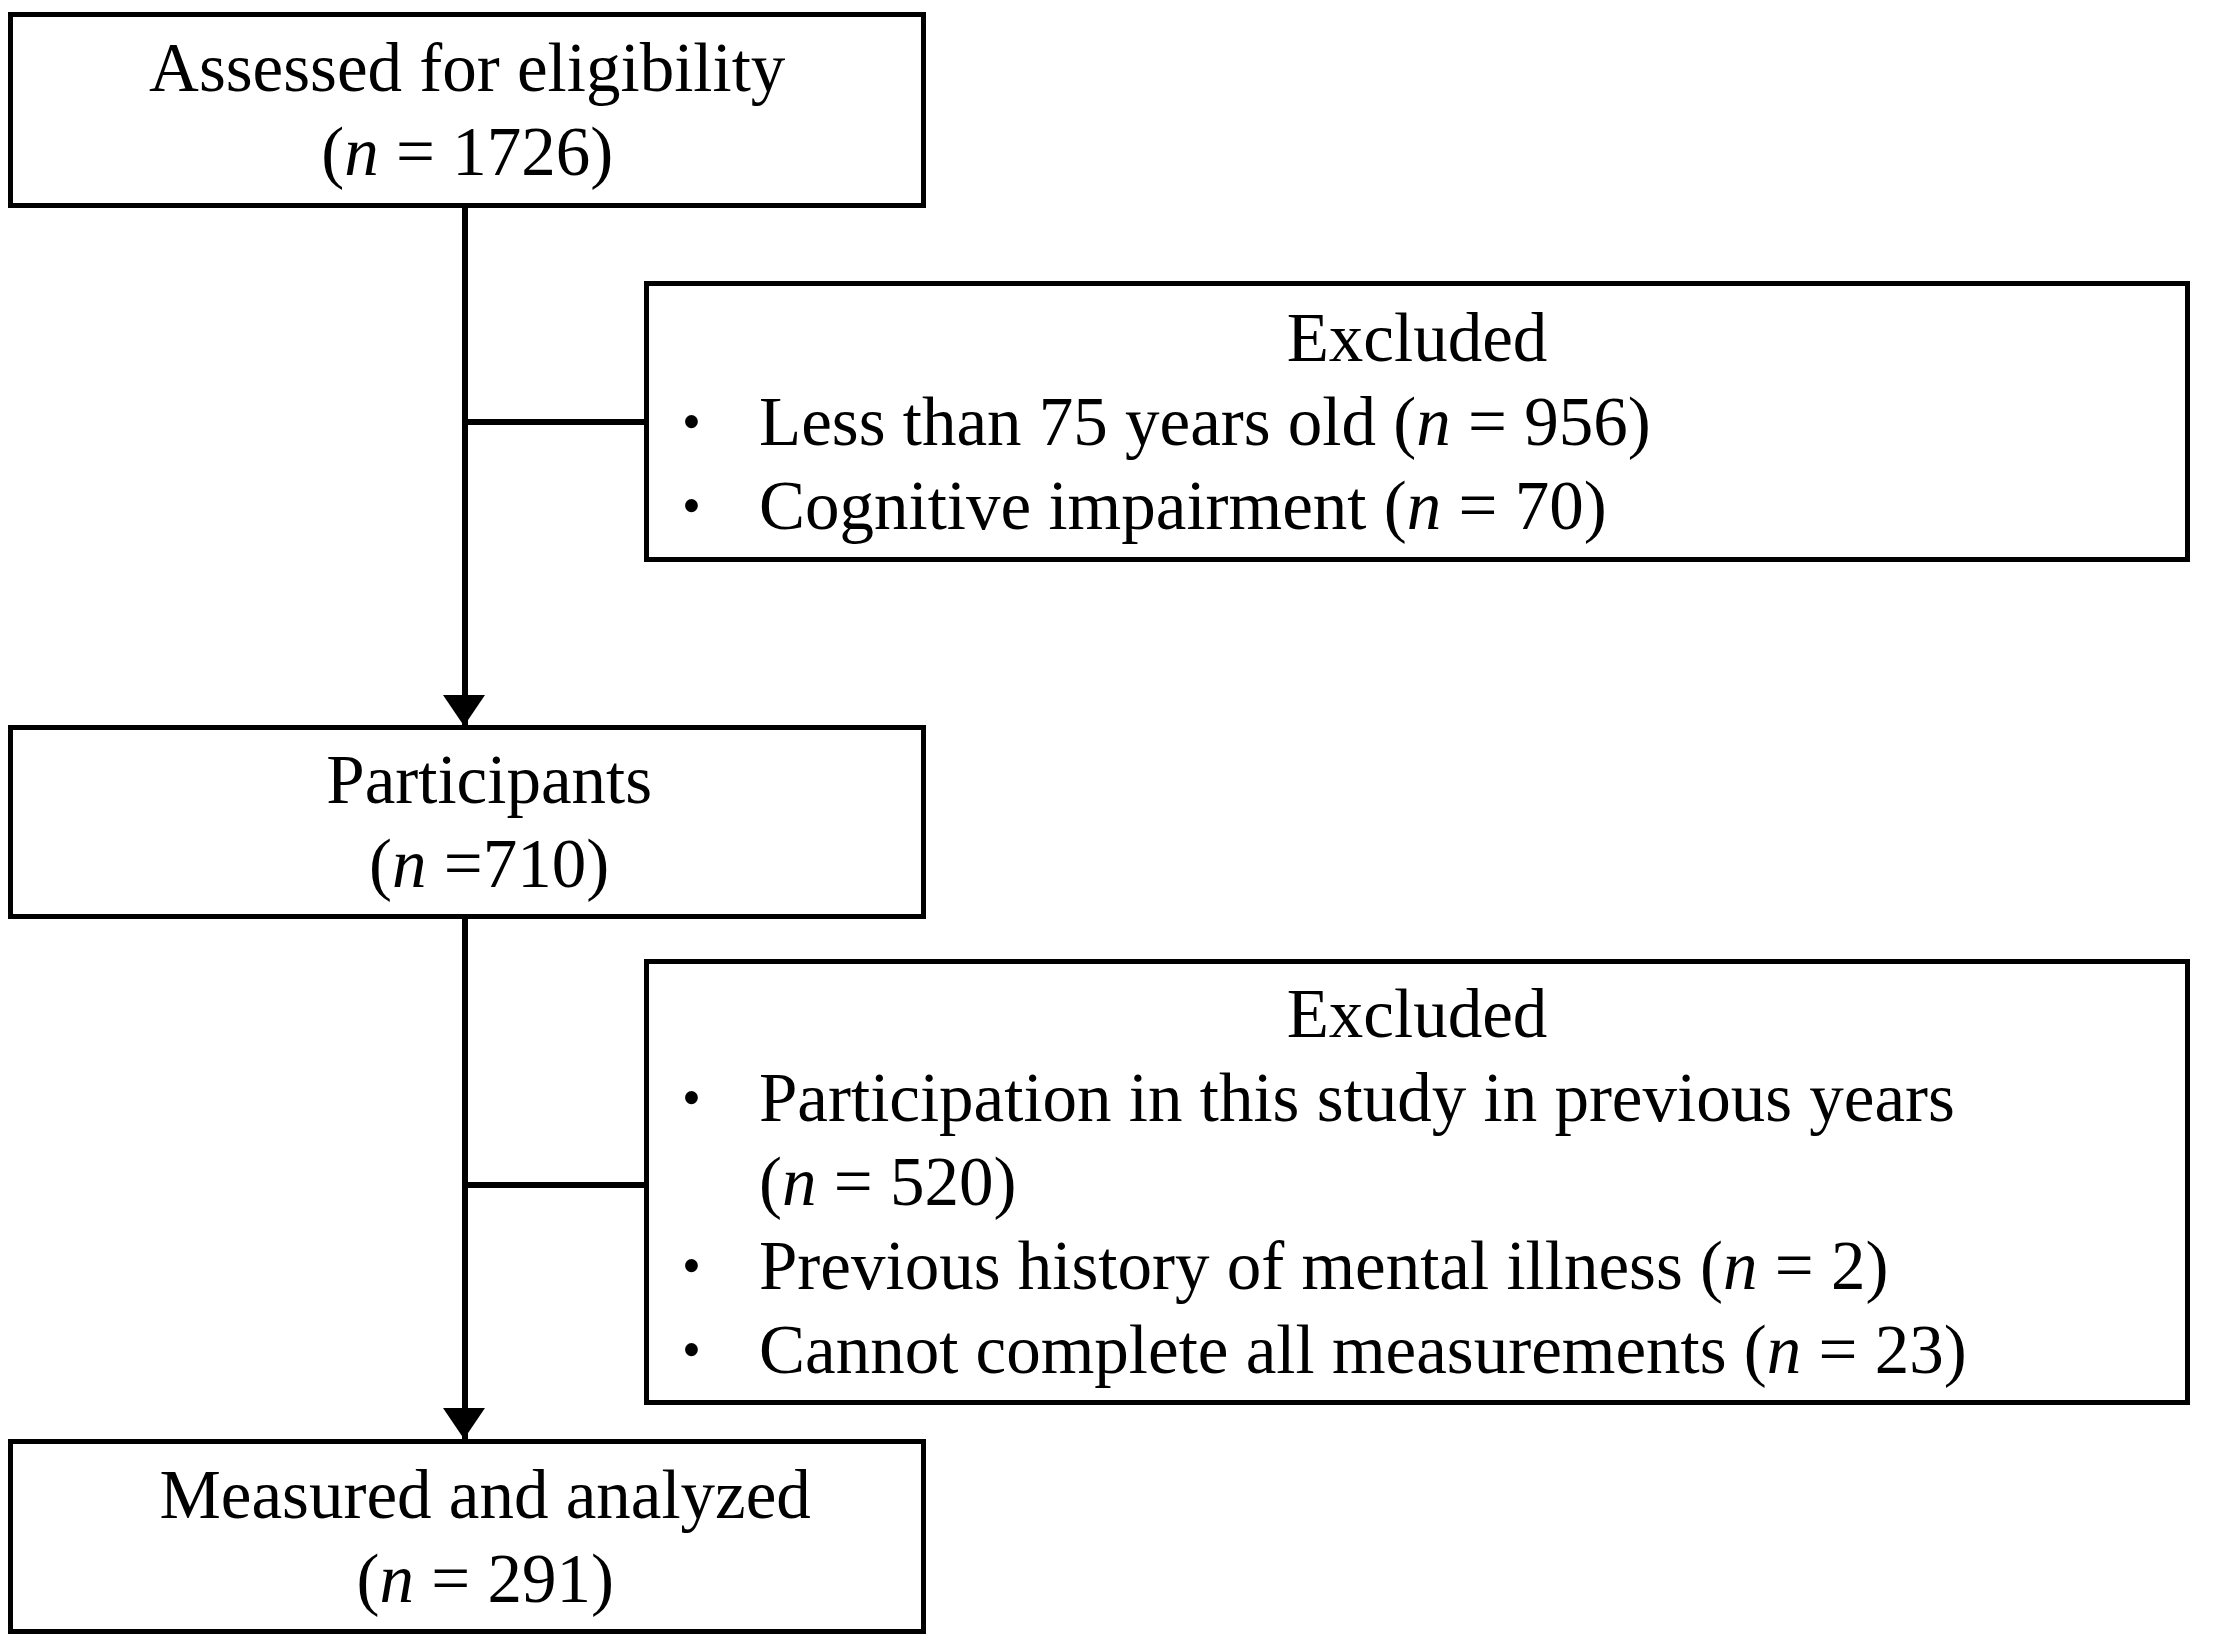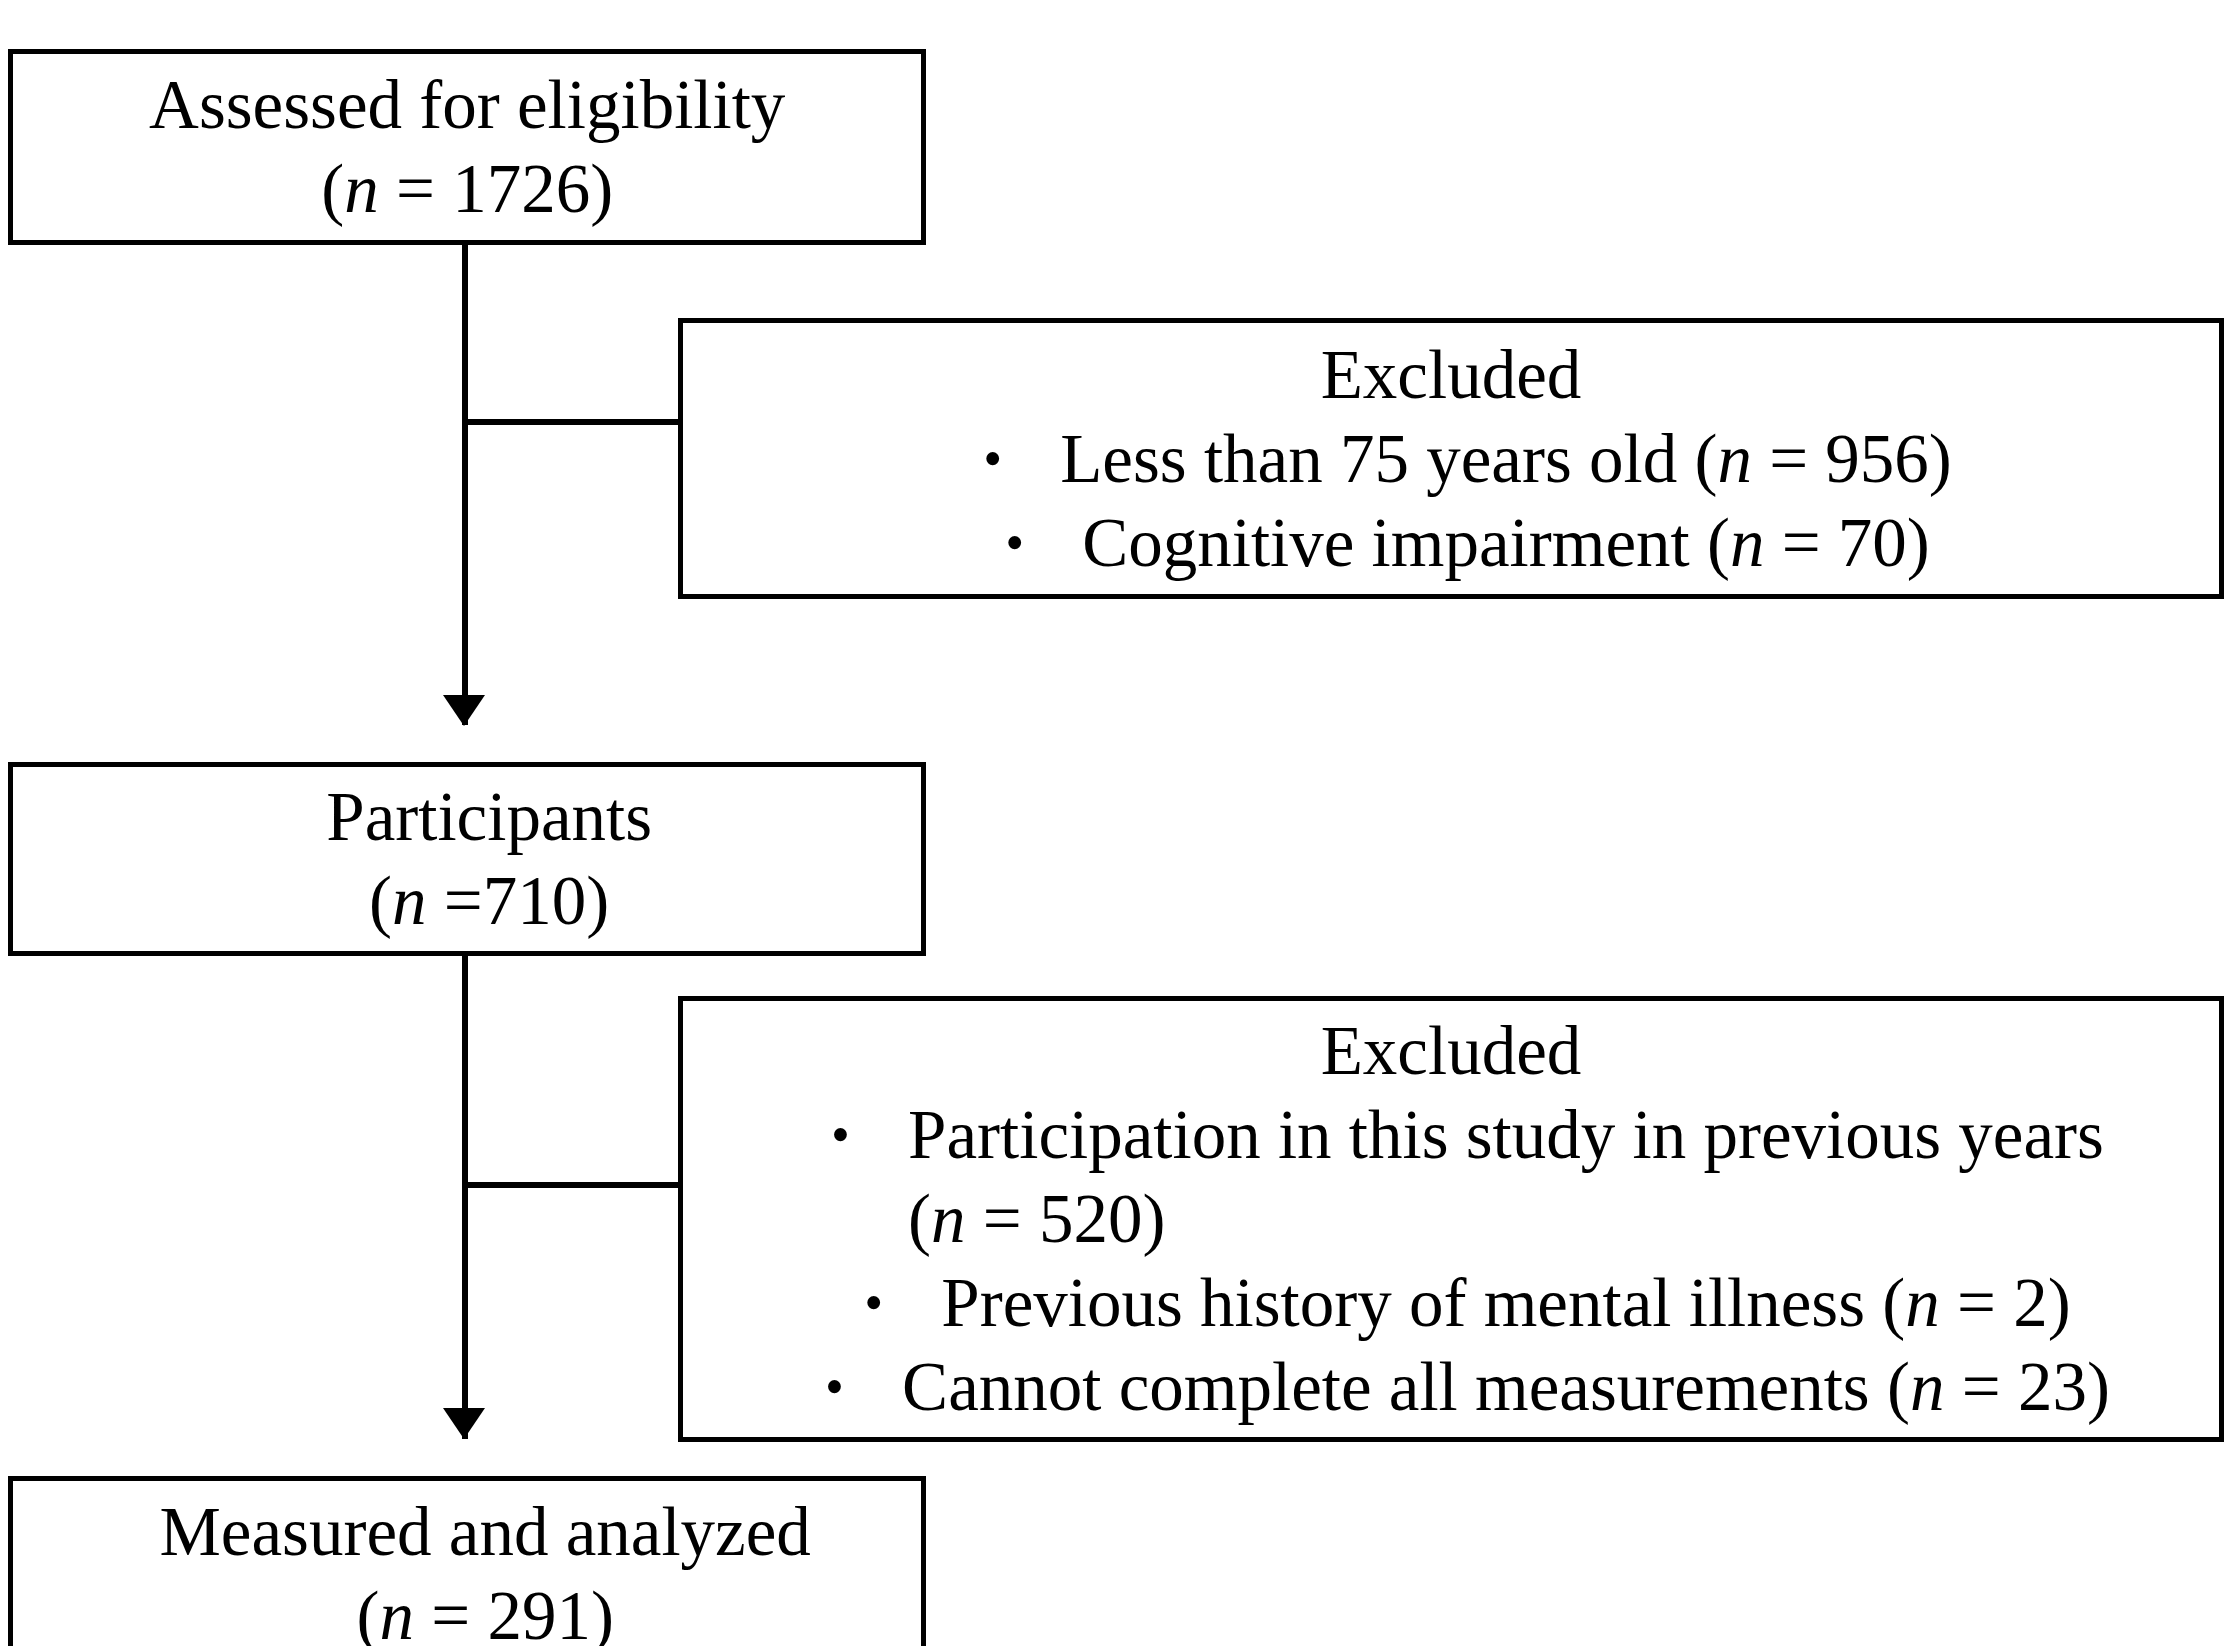--- a/index.html
+++ b/index.html
@@ -17,24 +17,23 @@
     line-height:84px;
   }
   .box{
     position:absolute;
     box-sizing:border-box;
     border:5px solid var(--line-color);
     background:var(--bg-color);
     display:flex;
     flex-direction:column;
     justify-content:center;
-    margin-top:37px;
   }
   .col-box{left:8.2px;width:918px;text-align:center;}
-  .side-box{left:678px;width:1546px;align-items:center;}
+  .side-box{left:644px;width:1546px;}
   .box-assessed{top:11.5px;height:196px;}
   .box-excluded1{top:281px;height:281px;}
   .box-participants{top:725px;height:194px;padding-left:44px;}
   .box-excluded2{top:959px;height:446px;}
   .box-measured{top:1439px;height:195px;padding-left:36px;}
   .box-title{white-space:nowrap;}
   .side-box .box-title{text-align:center;}
   .bullet-item{
     position:relative;
     padding-left:110px;

